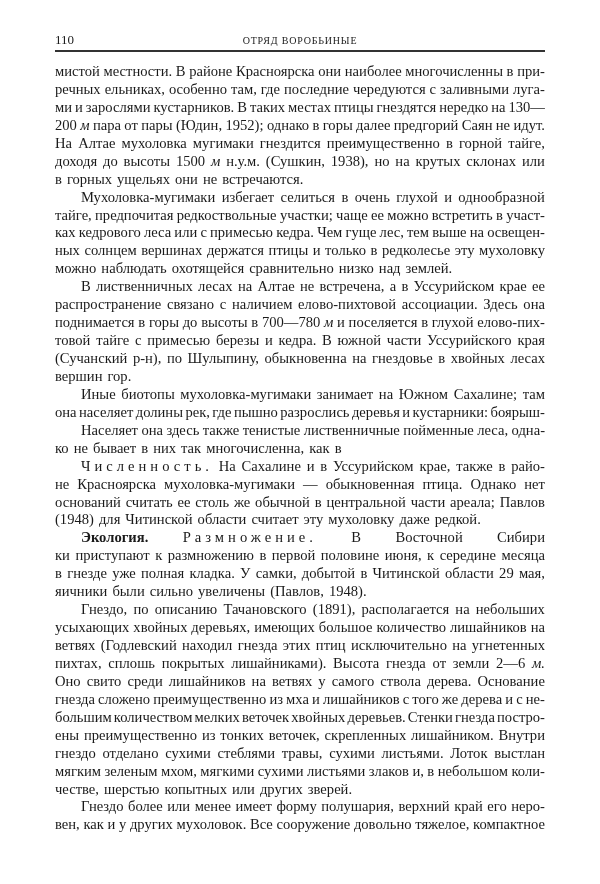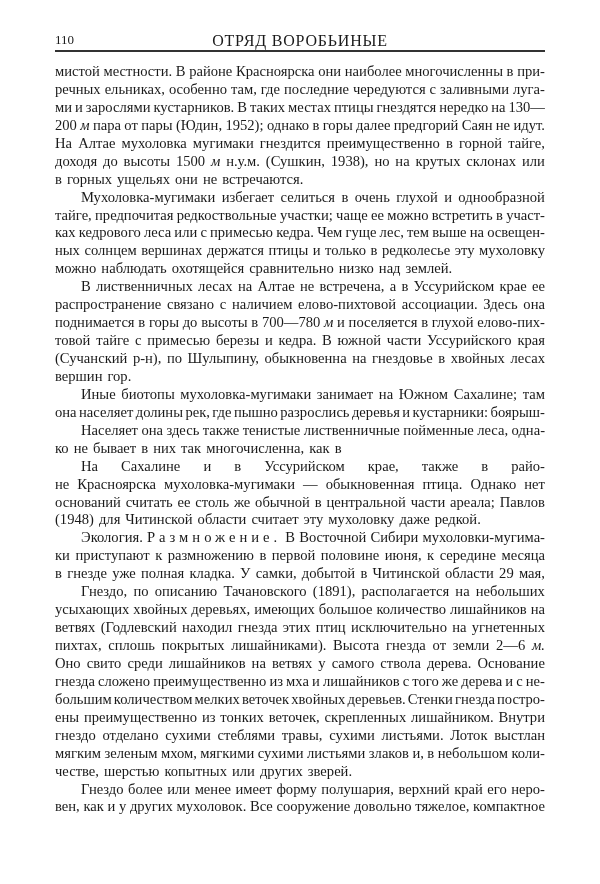--- a/index.html
+++ b/index.html
@@ -3,31 +3,31 @@
 <meta charset="utf-8">
 <style>
   html, body { margin: 0; padding: 0; background: #ffffff; }
   body { width: 600px; height: 884px; position: relative; overflow: hidden;
          font-family: "Liberation Serif", "DejaVu Serif", serif; color: #1a1a1a; }
   .page { position: absolute; left: 55px; top: 0; width: 490px; }
   .header { position: absolute; top: 33px; left: 0; width: 490px; height: 14px;
             font-size: 13px; line-height: 14px; }
   .page-num { position: absolute; left: 0; top: 0; }
   .running-title { position: absolute; left: 0; right: 0; text-align: center;
-                   font-size: 16px; letter-spacing: 0.8px; top: 1px; }
+                   font-size: 10px; letter-spacing: 0.8px; top: 1px; }
   .rule { position: absolute; top: 50px; left: 0; width: 490px; height: 0;
           border-top: 2px solid #333; }
   .body { position: absolute; top: 63px; left: 0; width: 490px; }
   .line { display: block; height: 17.95px; line-height: 17.95px; font-size: 14.6px;
           text-align: justify; text-align-last: justify; white-space: nowrap;
           overflow: visible; }
   .line.last { text-align-last: left; }
   .line.indent { padding-left: 26px; }
   .spaced { letter-spacing: 4px; }
-  .bold { font-weight: normal; }
+  .bold { font-weight: bold; }
   .ital { font-style: italic; }
   
   .jl { display: flex; justify-content: space-between; }
   .jl.last { justify-content: flex-start; gap: 5px; }
 </style>
 </head>
 <body>
 
 <div class="page">
   <div class="header">
@@ -304,20 +304,21 @@
           <span>в</span>
           <span>них</span>
           <span>так</span>
           <span>многочисленна,</span>
           <span>как</span>
           <span>в</span>
         </div>
       </div>
       <div>
         <div class="line jl indent">
+          <span class="spaced">Численность.</span>
           <span>На</span>
           <span>Сахалине</span>
           <span>и</span>
           <span>в</span>
           <span>Уссурийском</span>
           <span>крае,</span>
           <span>также</span>
           <span>в</span>
           <span>райо-</span>
         </div>
@@ -356,21 +357,20 @@
           <span>редкой.</span>
         </div>
       </div>
       <div>
         <div class="line jl indent">
           <span class="bold">Экология.</span>
           <span class="spaced">Размножение.</span>
           <span>В</span>
           <span>Восточной</span>
           <span>Сибири</span>
-          <span>мухоловки-мугима-</span>
         </div>
         <div class="line jl">
           <span>ки</span>
           <span>приступают</span>
           <span>к</span>
           <span>размножению</span>
           <span>в</span>
           <span>первой</span>
           <span>половине</span>
           <span>июня,</span>
@@ -385,20 +385,28 @@
           <span>полная</span>
           <span>кладка.</span>
           <span>У</span>
           <span>самки,</span>
           <span>добытой</span>
           <span>в</span>
           <span>Читинской</span>
           <span>области</span>
           <span>29</span>
           <span>мая,</span>
+        </div>
+        <div class="line jl last">
+          <span>яичники</span>
+          <span>были</span>
+          <span>сильно</span>
+          <span>увеличены</span>
+          <span>(Павлов,</span>
+          <span>1948).</span>
         </div>
       </div>
       <div>
         <div class="line jl indent">
           <span>Гнездо,</span>
           <span>по</span>
           <span>описанию</span>
           <span>Тачановского</span>
           <span>(1891),</span>
           <span>располагается</span>

